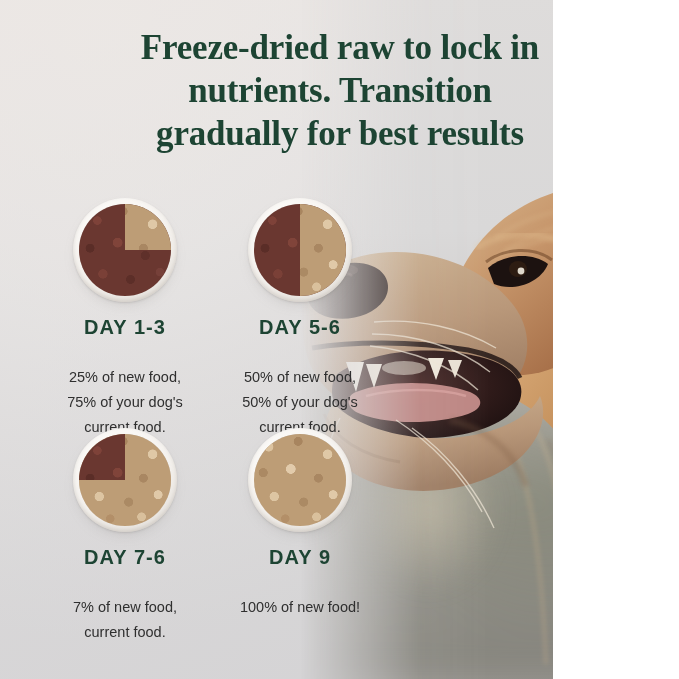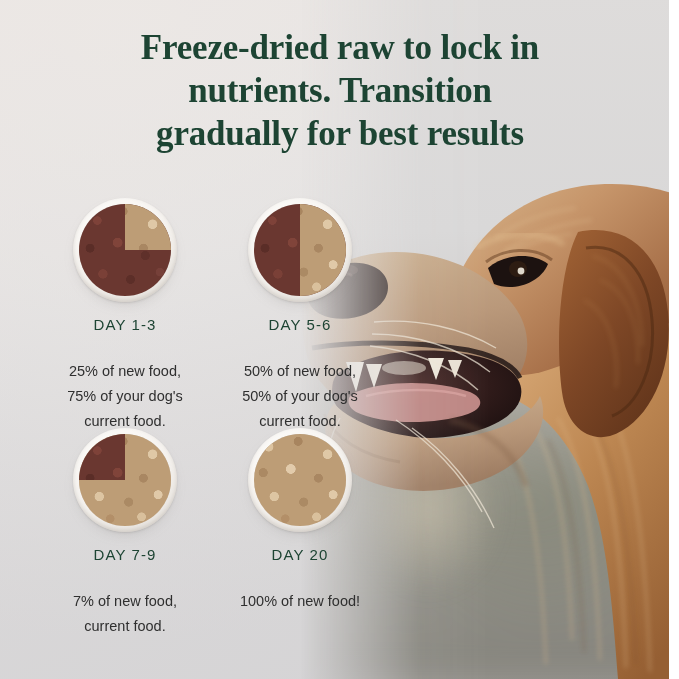--- a/index.html
+++ b/index.html
@@ -2,21 +2,21 @@
 <html><head>
 <meta charset="utf-8">
 <style>
   html, body {
     margin: 0;
     padding: 0;
     background: #ffffff;
   }
   #page {
     position: relative;
-    width: 669px;
+    width: 553px;
     height: 679px;
     overflow: hidden;
     font-family: "Liberation Sans", sans-serif;
     background: #22c55e;
   }
 
   
   .bg-base {
     position: absolute;
     inset: 0;
@@ -155,22 +155,22 @@
       radial-gradient(circle at 54% 74%, #ab8a64 0 4.3px, transparent 4.8px),
       radial-gradient(circle at 86% 66%, #e0c9a8 0 4.2px, transparent 4.7px),
       radial-gradient(circle at 34% 92%, #b38f68 0 4px, transparent 4.5px),
       radial-gradient(circle at 68% 90%, #d9c09c 0 4.1px, transparent 4.6px);
     background-size: 100% 100%;
   }
 
   .day {
     margin-top: 14px;
     color: #1d4433;
-    font-size: 15px;
-    font-weight: normal;
+    font-size: 20px;
+    font-weight: bold;
     letter-spacing: 1.1px;
   }
   .desc {
     margin-top: 26px;
     color: #2f2f2f;
     font-size: 14.5px;
     line-height: 25px;
   }
   .desc .ln { display: block; }
 </style>
@@ -360,36 +360,36 @@
 
     <div class="step step-3">
       <div class="bowl-wrap">
         <div class="bowl-shadow"></div>
         <div class="bowl"></div>
         <div class="food">
           <div class="food-layer kib-tan"></div>
           <div class="food-layer kib-brown" style="clip-path: polygon(0 0, 50% 0, 50% 50%, 0 50%);"></div>
         </div>
       </div>
-      <div class="day">DAY 7-9</div>
+      <div class="day">DAY 7-6</div>
       <div class="desc">
         <span class="ln">7% of new food,</span>
         <span class="ln">current food.</span>
       </div>
     </div>
 
     <div class="step step-4">
       <div class="bowl-wrap">
         <div class="bowl-shadow"></div>
         <div class="bowl"></div>
         <div class="food">
           <div class="food-layer kib-tan"></div>
         </div>
       </div>
-      <div class="day">DAY 20</div>
+      <div class="day">DAY 9</div>
       <div class="desc">
         <span class="ln">100% of new food!</span>
         <span class="ln"></span>
       </div>
     </div>
 
   </div>
 </div>
 
 </body></html>

